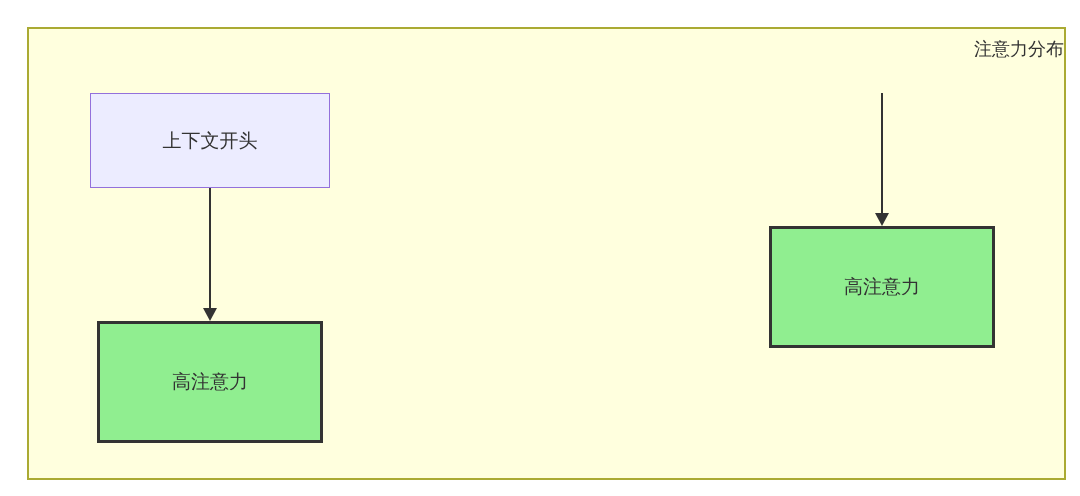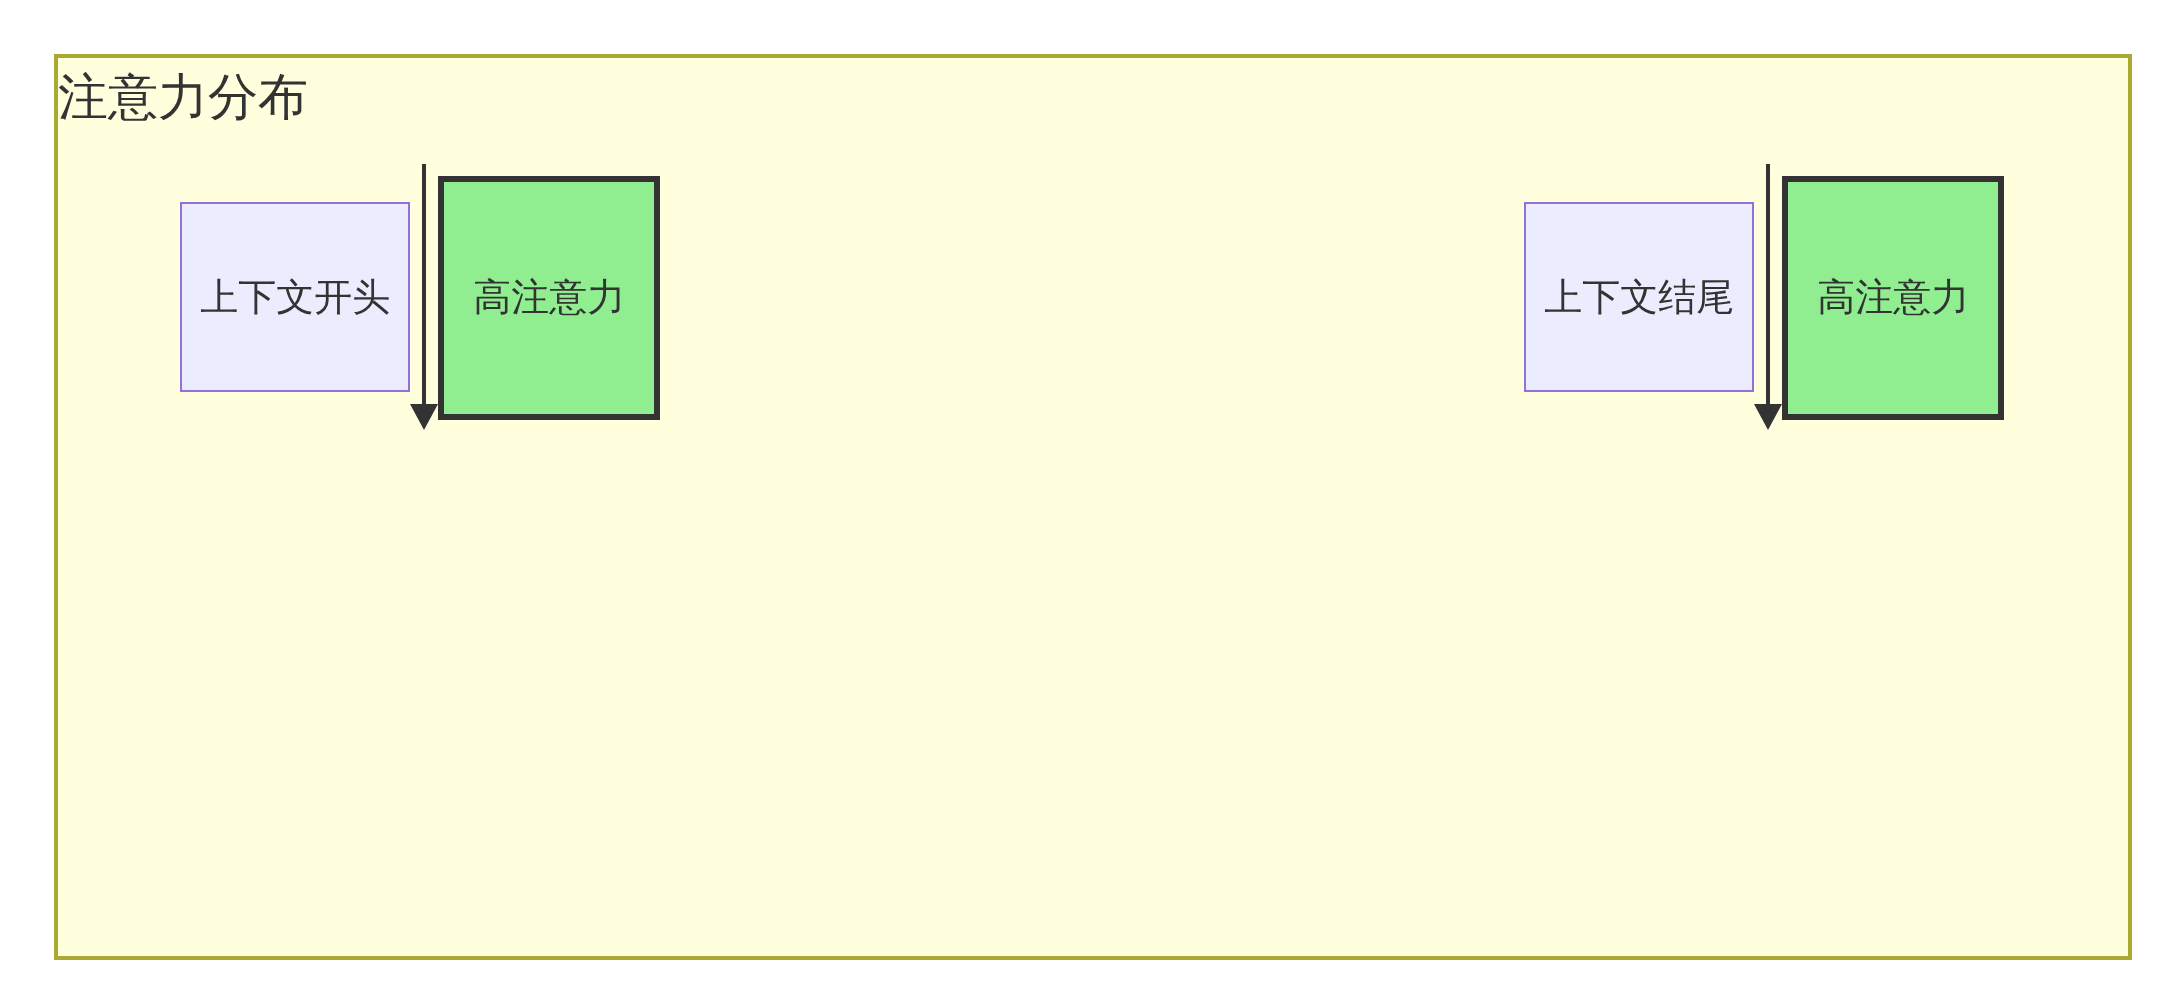--- a/index.html
+++ b/index.html
@@ -24,30 +24,31 @@
     height: 449px;
     background: var(--cluster-fill, #ffffde);
     border: 2px solid var(--cluster-border, #aaaa33);
     box-sizing: content-box;
   }
   .cluster-title {
     position: absolute;
     left: 0;
     top: 8px;
     width: 100%;
-    text-align: left;
-    font-size: 25px;
+    text-align: right;
+    font-size: 18px;
     line-height: 24px;
     color: var(--text-color, #333333);
   }
   .col {
     position: absolute;
-    top: 82px;
+    top: 93px;
     width: 240px;
     display: flex;
+    flex-direction: column;
     align-items: center;
   }
   .col.c0 { left: 90px; }
   .col.c1 { left: 428px; }
   .col.c2 { left: 762px; }
   .node {
     display: flex;
     align-items: center;
     justify-content: center;
     font-size: 19px;
@@ -99,21 +100,20 @@
     <div class="node source">上下文开头</div>
     <div class="edge">
       <div class="edge-line"></div>
       <div class="edge-head"></div>
     </div>
     <div class="node target high">高注意力</div>
   </div>
 
 
   <div class="col c2">
-    <div class="node source">上下文结尾</div>
     <div class="edge">
       <div class="edge-line"></div>
       <div class="edge-head"></div>
     </div>
     <div class="node target high">高注意力</div>
   </div>
 
 </div>
 
 </body></html>

